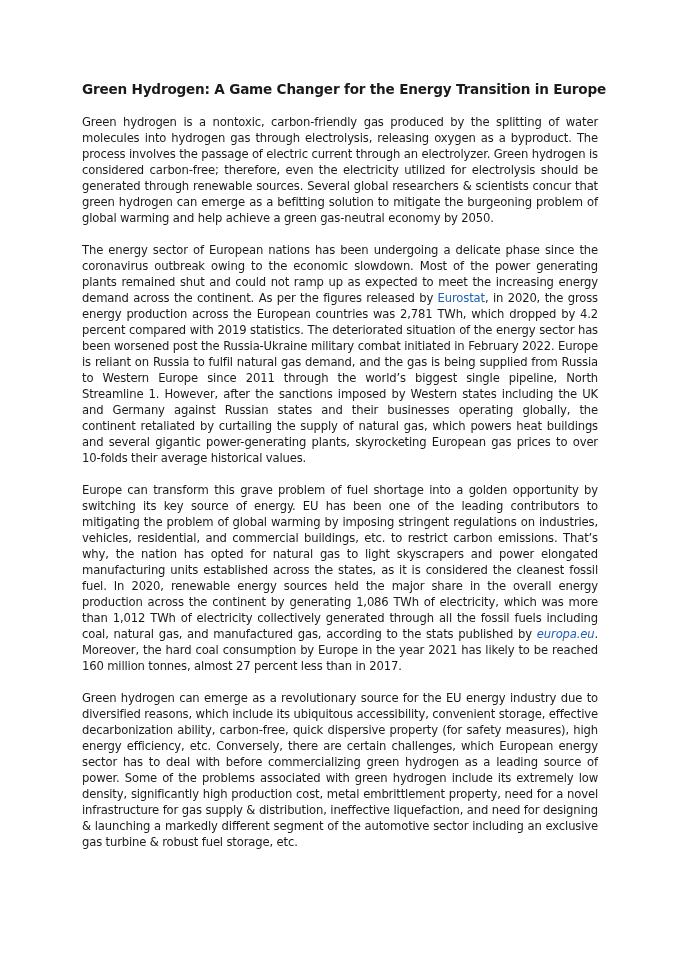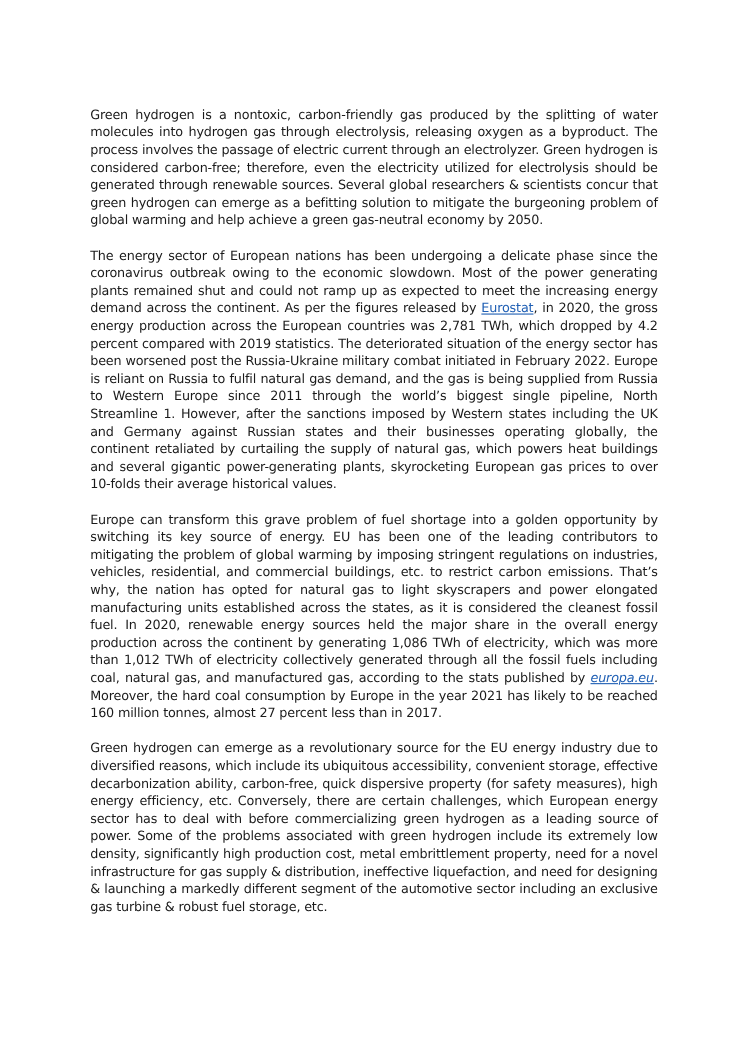--- a/index.html
+++ b/index.html
@@ -11,27 +11,28 @@
   }
   .title {
     font-family: "DejaVu Sans", sans-serif;
     font-weight: bold; font-size: 13.6px; line-height: 18px;
     margin: 0 0 14px 0; letter-spacing: -0.2px; white-space: nowrap;
   }
   .para {
     font-size: 11.6px; line-height: 16px; text-align: justify;
     margin: 16px 0 16px 0; letter-spacing: -0.15px;
   }
-  a.link { color: #1f5fb4; text-decoration: underline; }
+  a.link { color: #1f5fb4; }
   a.link.italic { font-style: italic; }
 </style>
 </head>
 <body>
 
 <div class="page">
+  <h1 class="title">Green Hydrogen: A Game Changer for the Energy Transition in Europe</h1>
 
   <p class="para"><span>Green hydrogen is a nontoxic, carbon-friendly gas produced by the splitting of water molecules into hydrogen gas through electrolysis, releasing oxygen as a byproduct. The process involves the passage of electric current through an electrolyzer. Green hydrogen is considered carbon-free; therefore, even the electricity utilized for electrolysis should be generated through renewable sources. Several global researchers &amp; scientists concur that  green hydrogen can emerge as a befitting solution to mitigate the burgeoning problem of global warming and help achieve a green gas-neutral economy by 2050.</span></p>
 
   <p class="para"><span>The energy sector of European nations has been undergoing a delicate phase since the coronavirus outbreak owing to the economic slowdown. Most of the power generating plants remained shut and could not ramp up as expected to meet the increasing energy demand across the continent. As per the figures released by </span><a class="link">Eurostat</a><span>, in 2020, the gross energy production across the European countries was 2,781 TWh, which dropped by 4.2 percent compared with 2019 statistics. The deteriorated situation of the energy sector has been worsened post the Russia-Ukraine military combat initiated in February 2022. Europe is reliant on Russia to fulfil natural gas demand, and the gas is being supplied from Russia to Western Europe since 2011 through the world’s biggest single pipeline, North Streamline 1. However, after the sanctions imposed by Western states including the UK and Germany against Russian states and their businesses operating globally, the continent retaliated by curtailing the supply of natural gas, which powers heat buildings and several gigantic power-generating plants, skyrocketing European gas prices to over 10-folds their average historical values.</span></p>
 
   <p class="para"><span>Europe can transform this grave problem of fuel shortage into a golden opportunity by switching its key source of energy. EU has been one of the leading contributors to mitigating the problem of global warming by imposing stringent regulations on industries, vehicles, residential, and commercial buildings, etc. to restrict carbon emissions. That’s why, the nation has opted for natural gas to light skyscrapers and power elongated manufacturing units established across the states, as it is considered the cleanest fossil fuel. In 2020, renewable energy sources held the major share in the overall energy production across the continent by generating 1,086 TWh of electricity, which was more than 1,012 TWh of electricity collectively generated through all the fossil fuels including coal, natural gas, and manufactured gas, according to the stats published by </span><a class="link italic">europa.eu</a><span>. Moreover, the hard coal consumption by Europe in the year 2021 has likely to be reached 160 million tonnes, almost 27 percent less than in 2017.</span></p>
 
   <p class="para"><span>Green hydrogen can emerge as a revolutionary source for the EU energy industry due to diversified reasons, which include its ubiquitous accessibility, convenient storage, effective decarbonization ability, carbon-free, quick dispersive property (for safety measures), high energy efficiency, etc. Conversely, there are certain challenges, which European energy sector has to deal with before commercializing green hydrogen as a leading source of power. Some of the problems associated with green hydrogen include its extremely low density, significantly high production cost, metal embrittlement property, need for a novel infrastructure for gas supply &amp; distribution, ineffective liquefaction, and need for designing &amp; launching a markedly different segment of the automotive sector including an exclusive gas turbine &amp; robust fuel storage, etc.</span></p>
 </div>
 

